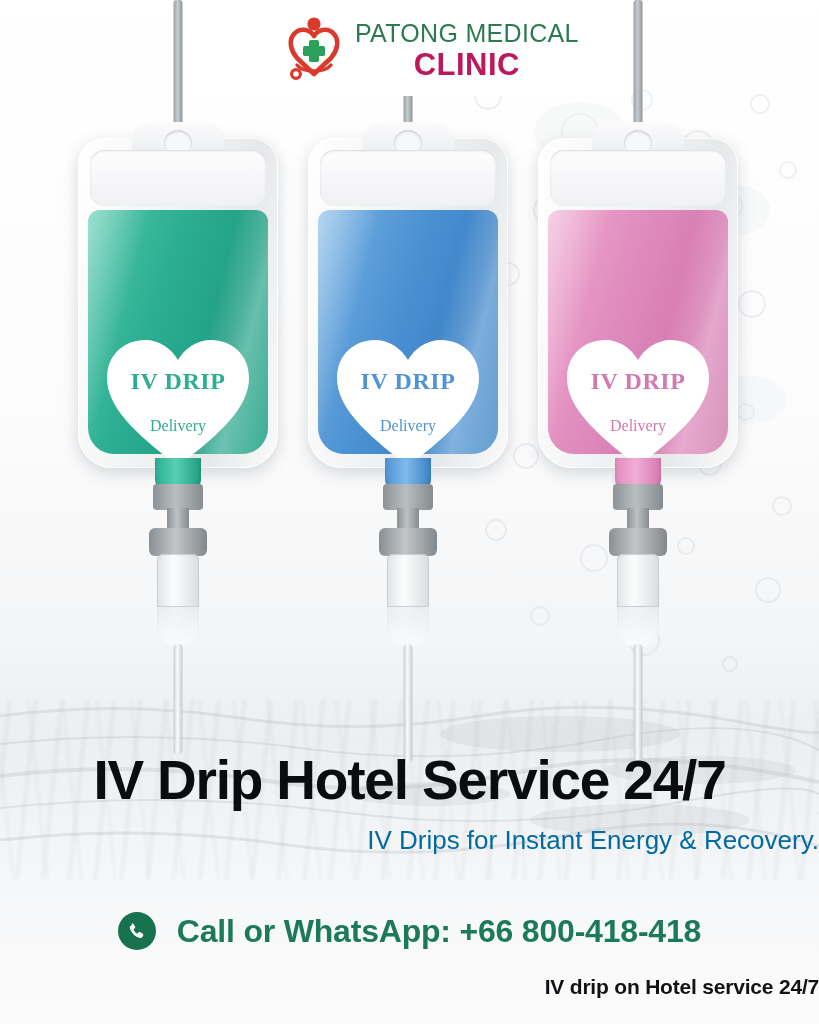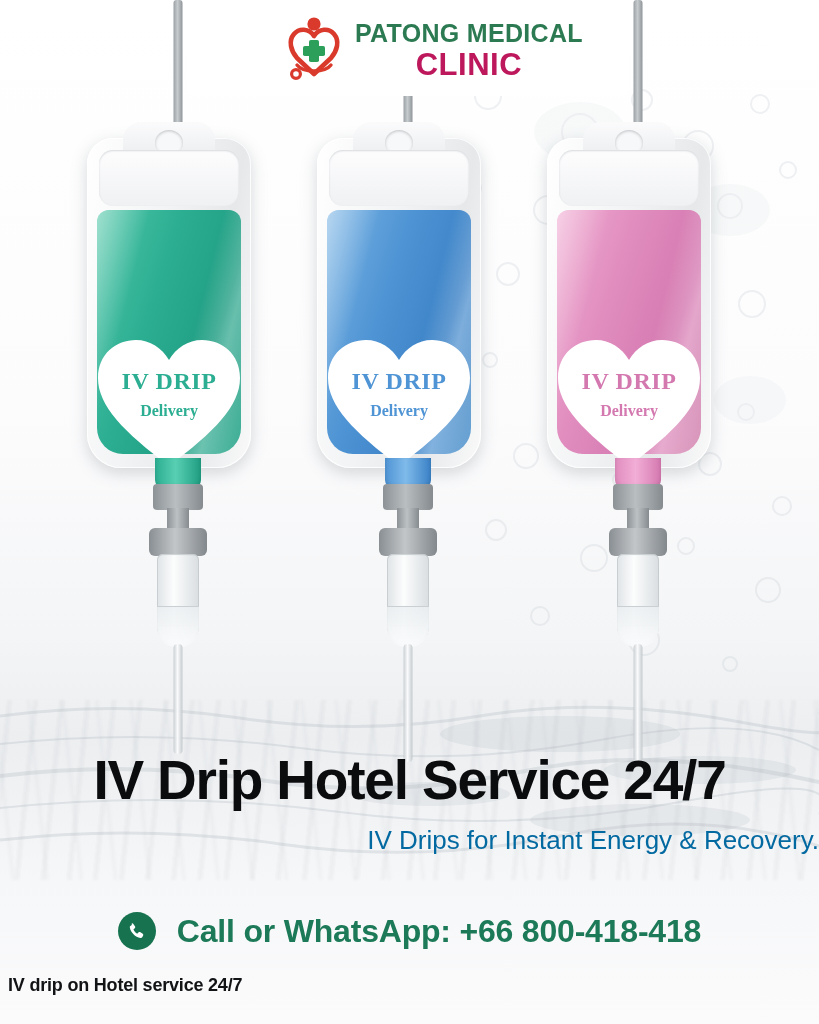--- a/index.html
+++ b/index.html
@@ -21,37 +21,37 @@
       repeating-linear-gradient(84deg, rgba(160,168,176,.00) 0 11px, rgba(146,155,164,.10) 11px 15px, rgba(160,168,176,.00) 15px 34px);
     filter:blur(1.2px);}
 
   
   .logo-band{position:absolute;left:188px;top:0;width:440px;height:96px;background:#ffffff;
     border-bottom-left-radius:6px;border-bottom-right-radius:6px;z-index:6;}
   .logo-wrap{position:absolute;left:283px;top:12px;width:330px;height:76px;z-index:7;
     display:flex;align-items:center;gap:10px;}
   .logo-mark{width:62px;height:68px;flex:0 0 62px;}
   .logo-text{display:flex;flex-direction:column;line-height:1;}
-  .logo-l1{font-size:25px;font-weight:bold;color:#2C7A52;letter-spacing:.3px;}
+  .logo-l1{font-size:25px;font-weight:normal;color:#2C7A52;letter-spacing:.3px;}
   .logo-l2{font-size:31px;font-weight:bold;color:#be185d;letter-spacing:.5px;text-align:center;margin-top:3px;}
 
   
   .iv{position:absolute;top:100px;width:230px;height:600px;}
   .iv.g{left:63px;}
   .iv.b{left:293px;}
   .iv.p{left:523px;}
 
   .hangrod{position:absolute;left:50%;transform:translateX(-50%);top:-100px;width:9px;height:160px;
     background:linear-gradient(90deg,#9aa0a4,#c6cbce 45%,#8f9599);border-radius:3px;}
   .iv.g .hangrod{height:160px;top:-100px;}
   .iv.b .hangrod{height:150px;top:-100px;}
   .iv.p .hangrod{height:148px;top:-100px;}
 
   
-  .bag{position:absolute;left:24px;top:38px;width:164px;height:330px;
+  .bag{position:absolute;left:15px;top:38px;width:200px;height:330px;
     background:linear-gradient(100deg,#ffffff,#f2f3f4 42%,#e6e8ea 72%,#fafafa);
     border-radius:26px 26px 34px 34px;
     box-shadow:0 5px 16px rgba(120,128,136,.30), inset 0 0 0 1px rgba(255,255,255,.85);}
   .bag::before{content:"";position:absolute;left:50%;transform:translateX(-50%);top:-16px;
     width:92px;height:34px;background:linear-gradient(180deg,#fbfbfc,#eceef0);
     border-radius:18px 18px 6px 6px;}
   .bag-hole{position:absolute;left:50%;transform:translateX(-50%);top:-8px;width:28px;height:26px;
     border-radius:50%;background:#f7f8f9;box-shadow:inset 0 1px 3px rgba(120,128,136,.45);}
 
   
@@ -95,37 +95,37 @@
   .iv.g .tube{height:110px;}
   .iv.b .tube{height:118px;}
   .iv.p .tube{height:118px;}
 
   
   .heart{position:absolute;left:50%;top:196px;transform:translateX(-50%);width:150px;height:136px;}
   .heart svg{position:absolute;inset:0;}
   .heart-tx{position:absolute;left:0;right:0;top:34px;text-align:center;
     font-family:"Liberation Serif",serif;}
   .h-title{font-size:24px;font-weight:bold;letter-spacing:.6px;}
-  .h-sub{font-size:16px;font-weight:bold;margin-top:7px;}
+  .h-sub{font-size:16px;font-weight:normal;margin-top:22px;}
   .tg{color:#2CAE92;} .tb{color:#4F94D4;} .tp{color:#D478B0;}
 
   
   .quote{position:absolute;left:0;right:0;top:688px;text-align:center;z-index:8;
     font-size:35px;font-weight:bold;color:#111214;letter-spacing:-.3px;}
   .headline{position:absolute;left:0;right:0;top:748px;text-align:center;z-index:8;
     font-size:55px;font-weight:bold;color:#0b0c0d;letter-spacing:-1.2px;}
   .sub{position:absolute;left:0;right:0;top:822px;text-align:right;z-index:8;
     font-size:26px;color:#0369a1;line-height:1.42;}
   .cta{position:absolute;left:0;right:0;top:912px;z-index:8;
     display:flex;align-items:center;justify-content:center;gap:21px;}
   .cta-ico{width:38px;height:38px;border-radius:50%;background:#16724F;
     display:flex;align-items:center;justify-content:center;flex:0 0 38px;}
   .cta-tx{font-size:32px;font-weight:bold;color:#1C7A58;letter-spacing:-.2px;}
-  .footline{position:absolute;left:0;right:0;top:975px;text-align:left;z-index:8;
-    font-size:18px;font-weight:bold;color:#121315;letter-spacing:-.2px;padding-left:8px;}
+  .footline{position:absolute;left:0;right:0;top:975px;text-align:right;z-index:8;
+    font-size:21px;font-weight:bold;color:#121315;letter-spacing:-.2px;padding-left:8px;}
 </style>
 </head>
 <body>
 
 <div class="poster">
 
   <div class="bg-base"></div>
 
   <svg class="bg-bubbles" viewBox="0 0 389 640">
     <g fill="none" stroke="#c3cbd1" stroke-width="2" opacity="0.55">

